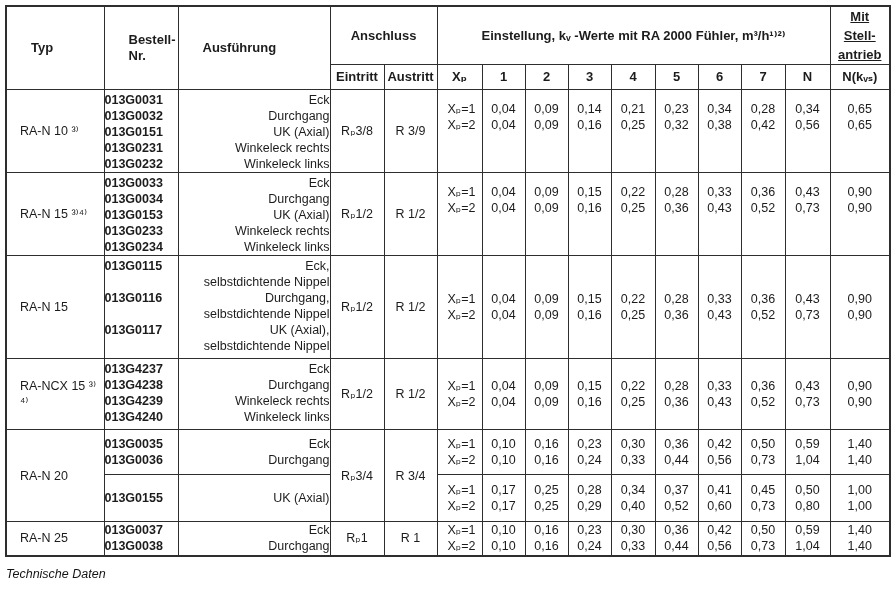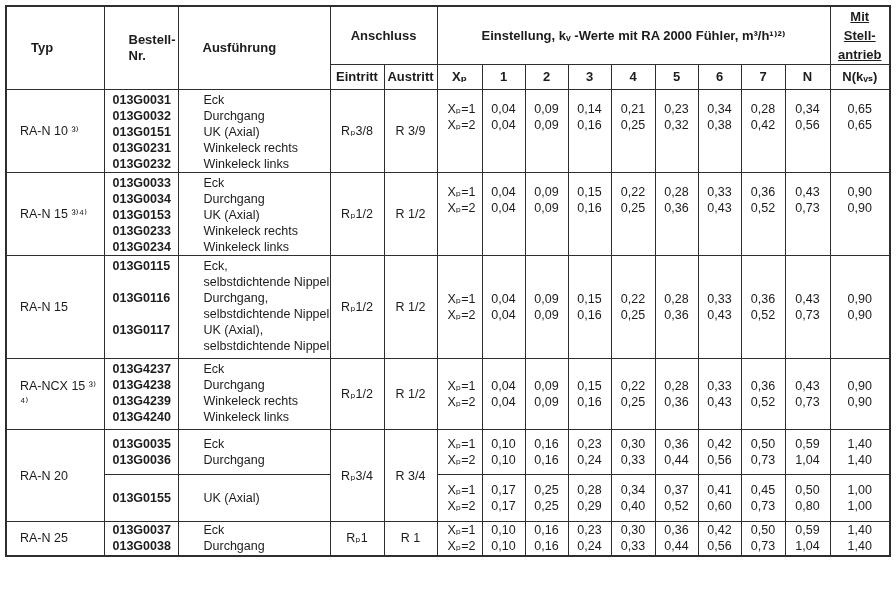--- a/index.html
+++ b/index.html
@@ -4,22 +4,22 @@
 <style>
   html,body{margin:0;padding:0;background:#fff;}
   body{width:896px;height:610px;font-family:"Liberation Sans","DejaVu Sans",sans-serif;color:#1c1c1c;}
   .page{position:relative;width:896px;height:610px;overflow:hidden;}
   table{border-collapse:collapse;table-layout:fixed;margin:5px 0 0 5px;border:2px solid #2e2e2e;}
   th,td{border:1px solid #2e2e2e;padding:0;font-size:12.5px;line-height:16px;white-space:pre-line;overflow:hidden;vertical-align:middle;text-align:center;}
   th{font-weight:bold;font-size:13px;}
   th.al{text-align:left;padding-left:24px;}
   .mit{line-height:19px;text-decoration:underline;}
   td.typ{text-align:left;padding-left:13px;}
-  td.orders{text-align:left;padding-left:8px;font-weight:bold;}
-  td.descs{text-align:left;padding-left:25px;margin-top:10px;}
+  td.orders{text-align:left;font-weight:bold;}
+  td.descs{text-align:right;padding-left:25px;margin-top:10px;}
   td.xpc{text-align:left;padding-left:10px;}
   .vtop{vertical-align:top;padding-top:2px;}
   .kpad{vertical-align:top;padding-top:11px;}
   tr.h52{height:52px;} tr.h25{height:25px;} tr.h83{height:83px;} tr.h103{height:103px;}
   tr.h71{height:71px;} tr.h45{height:45px;} tr.h47{height:47px;} tr.h50{height:34px;}
   .footer{margin:9px 0 0 6px;font-style:italic;font-size:12.5px;line-height:16px;color:#151515;}
 </style>
 </head>
 <body>
 
@@ -295,14 +295,15 @@
         <td>0,59
 1,04</td>
         <td>1,40
 1,40</td>
       </tr>
 
     </tbody>
   </table>
 
   <div class="footer">
+    <div>Technische Daten</div>
   </div>
 </div>
 
 </body></html>

